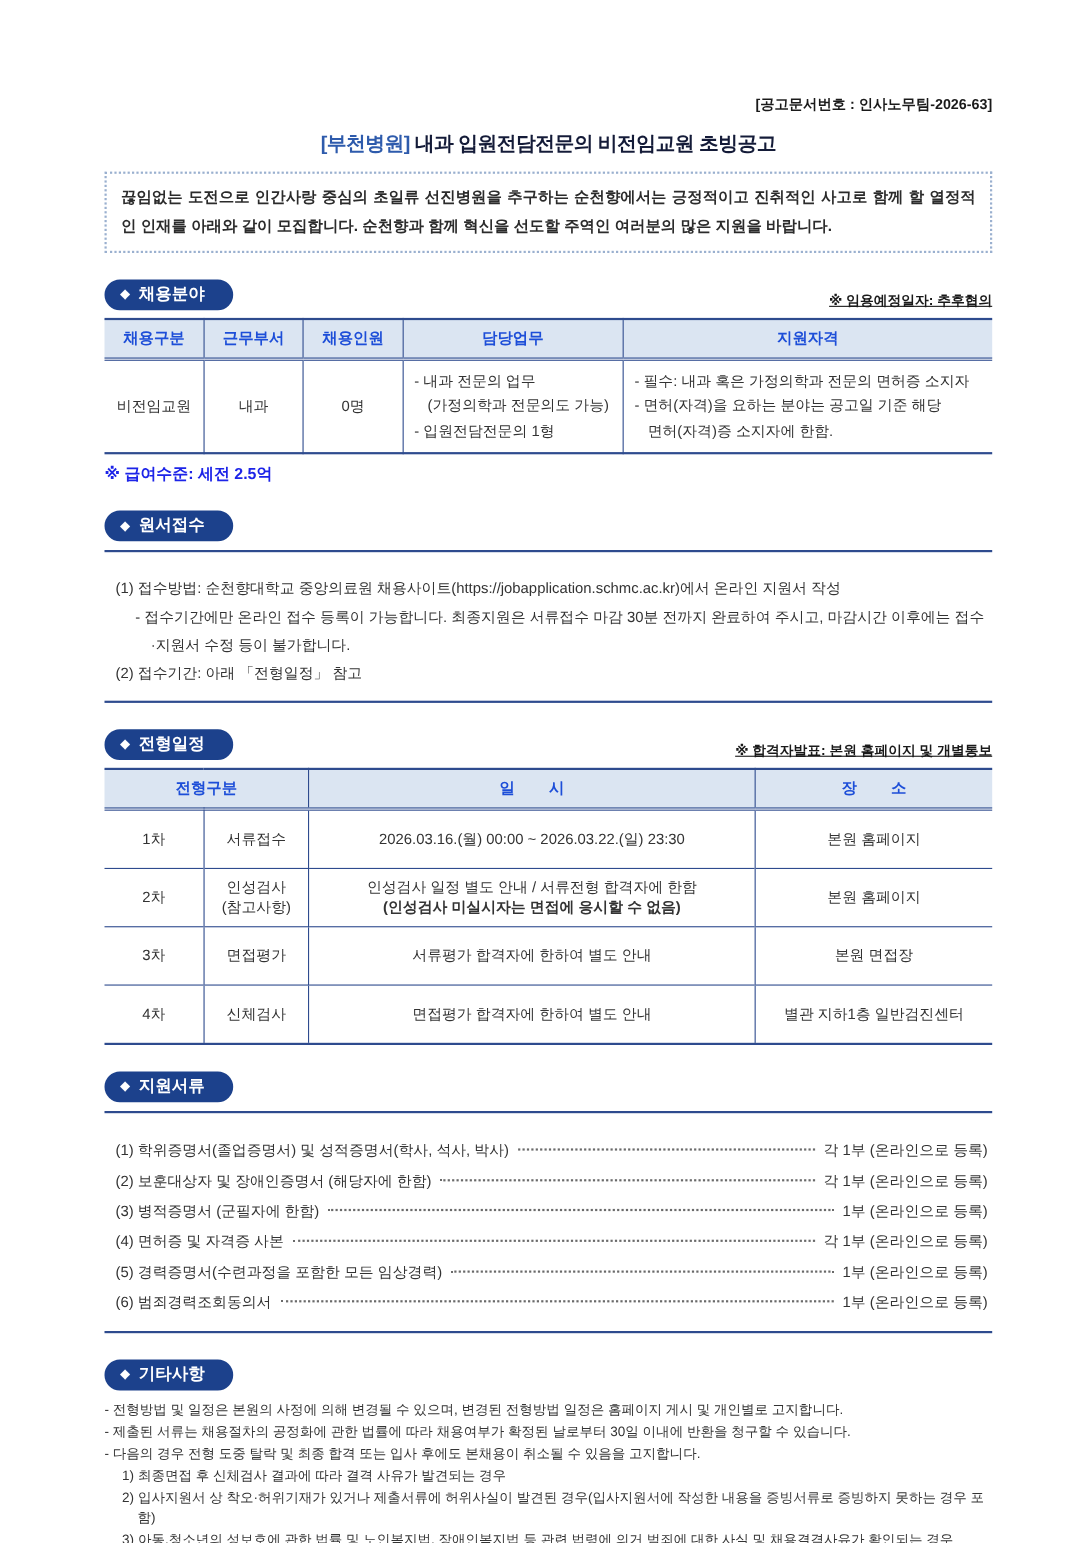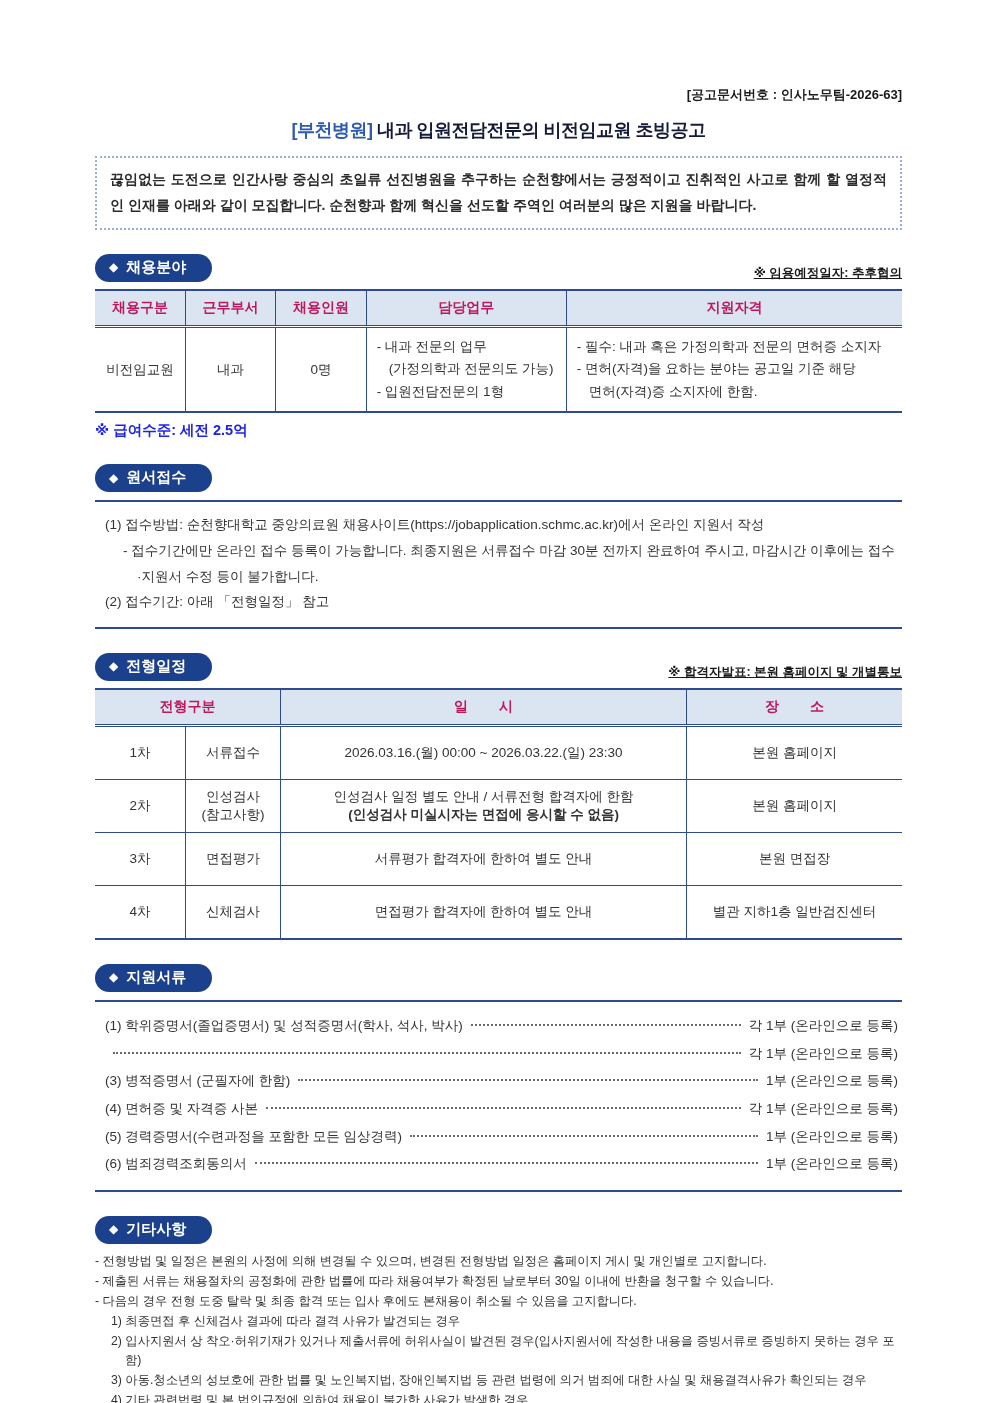--- a/index.html
+++ b/index.html
@@ -22,34 +22,34 @@
   .pill{
     display:inline-flex;align-items:center;gap:8px;
     background:#1c418c;color:#fff;border-radius:14px;
     padding:4px 26px 5px 14px;font-size:15px;font-weight:bold;
   }
   .pill .dia{font-size:12px;line-height:1;}
   .note{font-size:12.5px;font-weight:bold;color:#1a1a1a;text-decoration:underline;}
   table{width:100%;border-collapse:collapse;margin-top:7px;table-layout:fixed;}
   .tbl{border-top:2px solid #2e4b8e;border-bottom:2px solid #2e4b8e;}
   .tbl th{
-    background:#dbe5f2;color:#be185d;font-size:14px;font-weight:bold;
+    background:#dbe5f2;color:#1d4ed8;font-size:14px;font-weight:bold;
     padding:8px 4px;border-bottom:3px double #2e4b8e;white-space:pre;
   }
   .tbl td{font-size:13.5px;color:#333;padding:6px 10px;vertical-align:middle;}
   .tbl th + th, .tbl td + td{border-left:1.5px solid #2e4b8e;}
   .tbl tr + tr td{border-top:1.5px solid #2e4b8e;}
   .tc{text-align:center;}
   .cell-lines div{line-height:1.65;}
   .cell-lines .cont{padding-left:12px;}
   .rowh{height:86px;}
   .salary{margin-top:8px;font-size:14.5px;font-weight:bold;color:#1d24e8;}
   .sec-body{
     margin-top:8px;border-top:2px solid #2e4b8e;border-bottom:2px solid #2e4b8e;
-    padding:10px 4px 12px 10px;
+    padding:20px 4px 12px 10px;
   }
   .app-item{font-size:13.5px;line-height:1.9;color:#333;padding-left:24px;text-indent:-24px;}
   .app-item.sub{padding-left:32px;text-indent:-14px;}
   .sched td{height:40px;}
   .sched .bold2{font-weight:bold;}
   .doc-line{display:flex;align-items:baseline;font-size:13.5px;line-height:2.05;color:#333;}
   .doc-line .lbl{white-space:nowrap;}
   .doc-line .leader{flex:1;border-bottom:2px dotted #6a6a6a;margin:0 8px;transform:translateY(-4px);min-width:30px;}
   .doc-line .cnt{white-space:nowrap;}
   .misc-list{margin-top:8px;}
@@ -185,20 +185,21 @@
       <span>지원서류</span>
     </div>
   </div>
   <div class="sec-body">
     <div class="doc-line">
       <span class="lbl">(1) 학위증명서(졸업증명서) 및 성적증명서(학사, 석사, 박사)</span>
       <span class="leader"></span>
       <span class="cnt">각 1부 (온라인으로 등록)</span>
     </div>
     <div class="doc-line">
+      <span class="lbl">(2) 보훈대상자 및 장애인증명서 (해당자에 한함)</span>
       <span class="leader"></span>
       <span class="cnt">각 1부 (온라인으로 등록)</span>
     </div>
     <div class="doc-line">
       <span class="lbl">(3) 병적증명서 (군필자에 한함)</span>
       <span class="leader"></span>
       <span class="cnt">1부 (온라인으로 등록)</span>
     </div>
     <div class="doc-line">
       <span class="lbl">(4) 면허증 및 자격증 사본</span>

